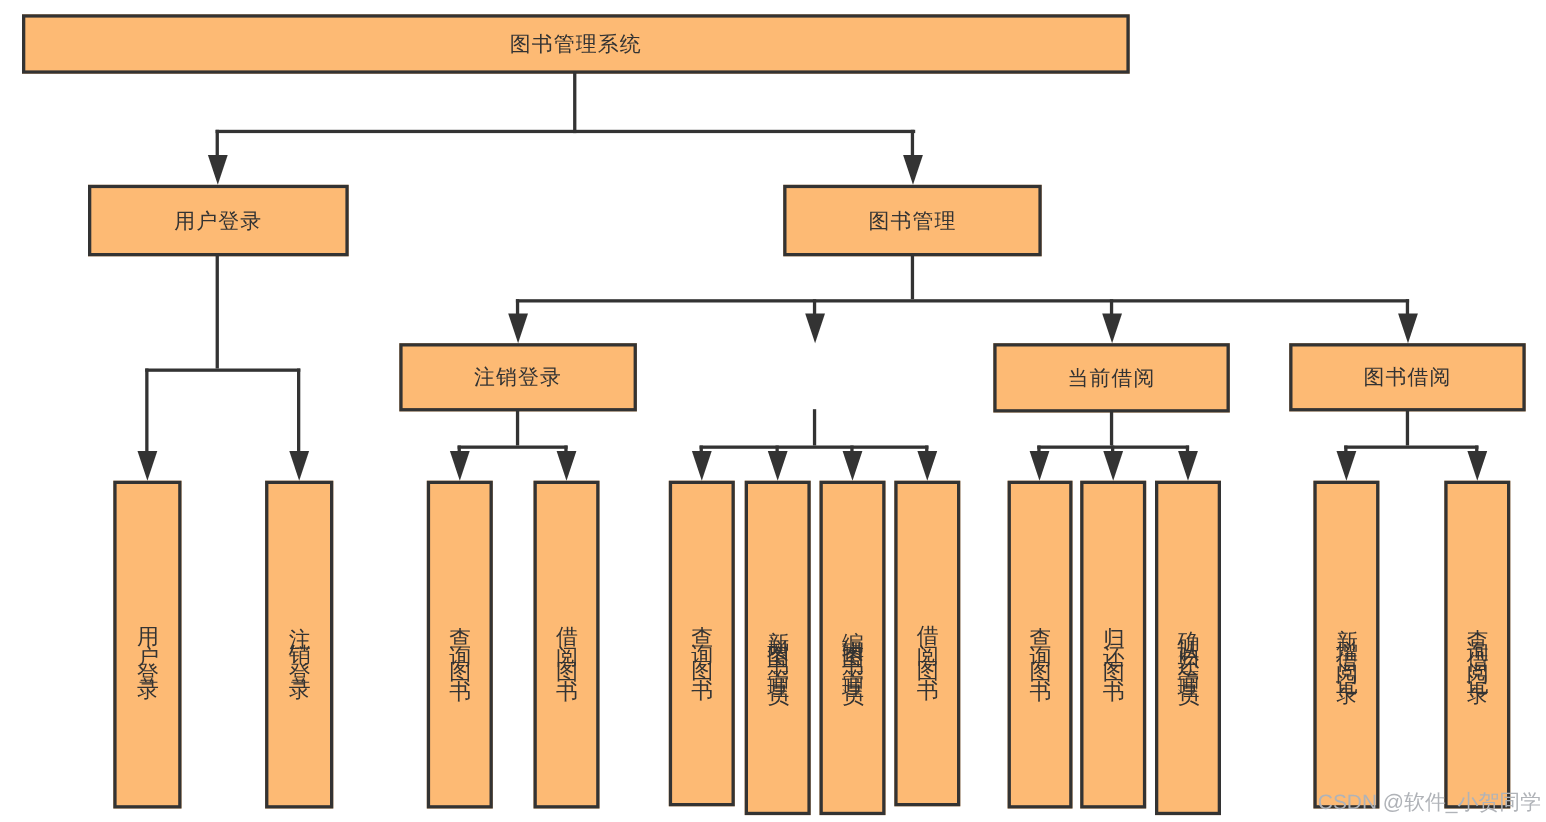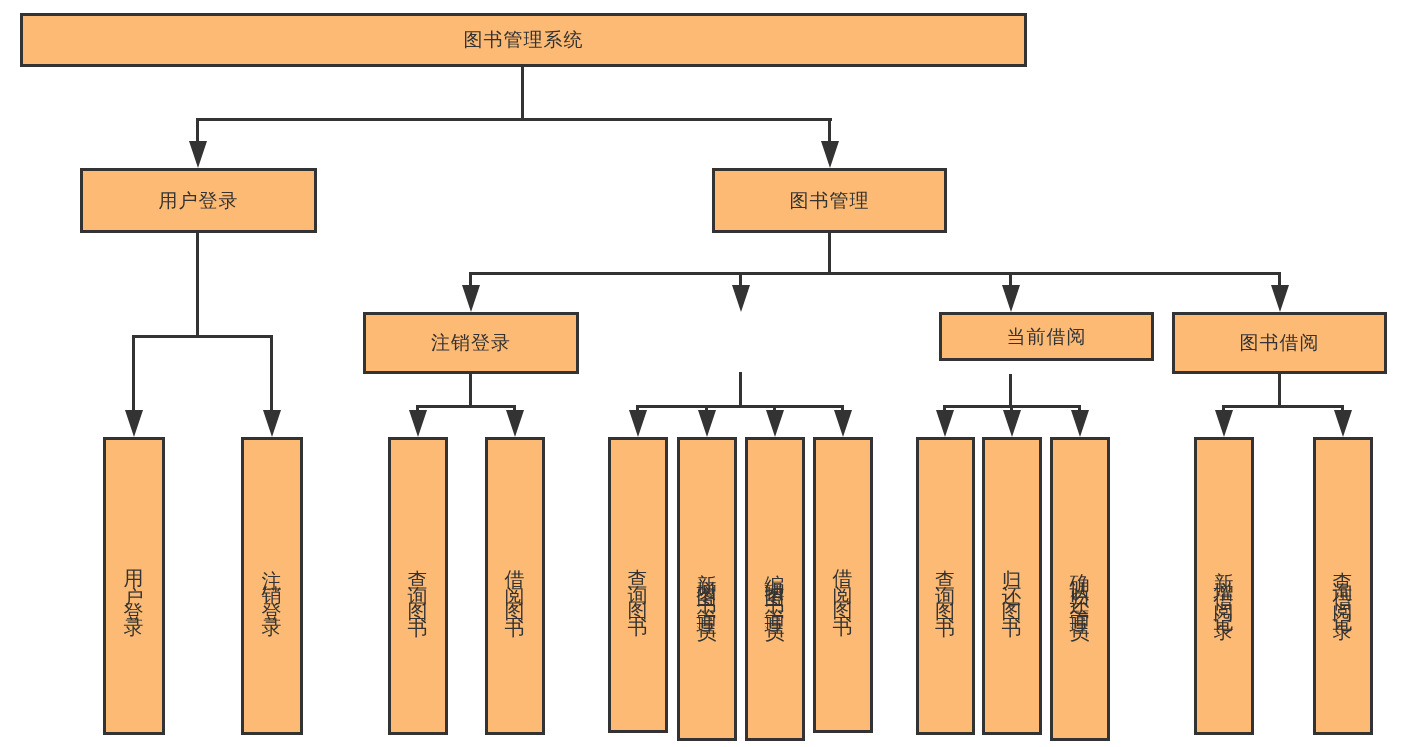--- a/index.html
+++ b/index.html
@@ -79,21 +79,21 @@
 
   <div class="box h-box" style="left:712px; top:168px; width:235px; height:65px;">
     <span>图书管理</span>
   </div>
 
   <div class="box h-box" style="left:363px; top:312px; width:216px; height:62px;">
     <span>注销登录</span>
   </div>
 
 
-  <div class="box h-box" style="left:939px; top:312px; width:215px; height:49px;">
+  <div class="box h-box" style="left:903px; top:312px; width:215px; height:63px;">
     <span>当前借阅</span>
   </div>
 
   <div class="box h-box" style="left:1172px; top:312px; width:215px; height:62px;">
     <span>图书借阅</span>
   </div>
 
   <div class="box leaf" style="left:103px; top:437px; width:62px; height:298px;">
     <span class="vtext v4">用户登录</span>
   </div>
@@ -198,14 +198,15 @@
   <div class="vline" style="left:1078px; top:405px; height:9px;"></div>
   <div class="arrow" style="left:1071px; top:410px;"></div>
 
   <div class="vline" style="left:1278px; top:372px; height:33px;"></div>
   <div class="hline" style="left:1222px; top:405px; width:122px;"></div>
   <div class="vline" style="left:1222px; top:405px; height:9px;"></div>
   <div class="arrow" style="left:1215px; top:410px;"></div>
   <div class="vline" style="left:1341px; top:405px; height:9px;"></div>
   <div class="arrow" style="left:1334px; top:410px;"></div>
 
+  <div class="watermark">CSDN @软件_小贺同学</div>
 
 </div>
 
 </body></html>

